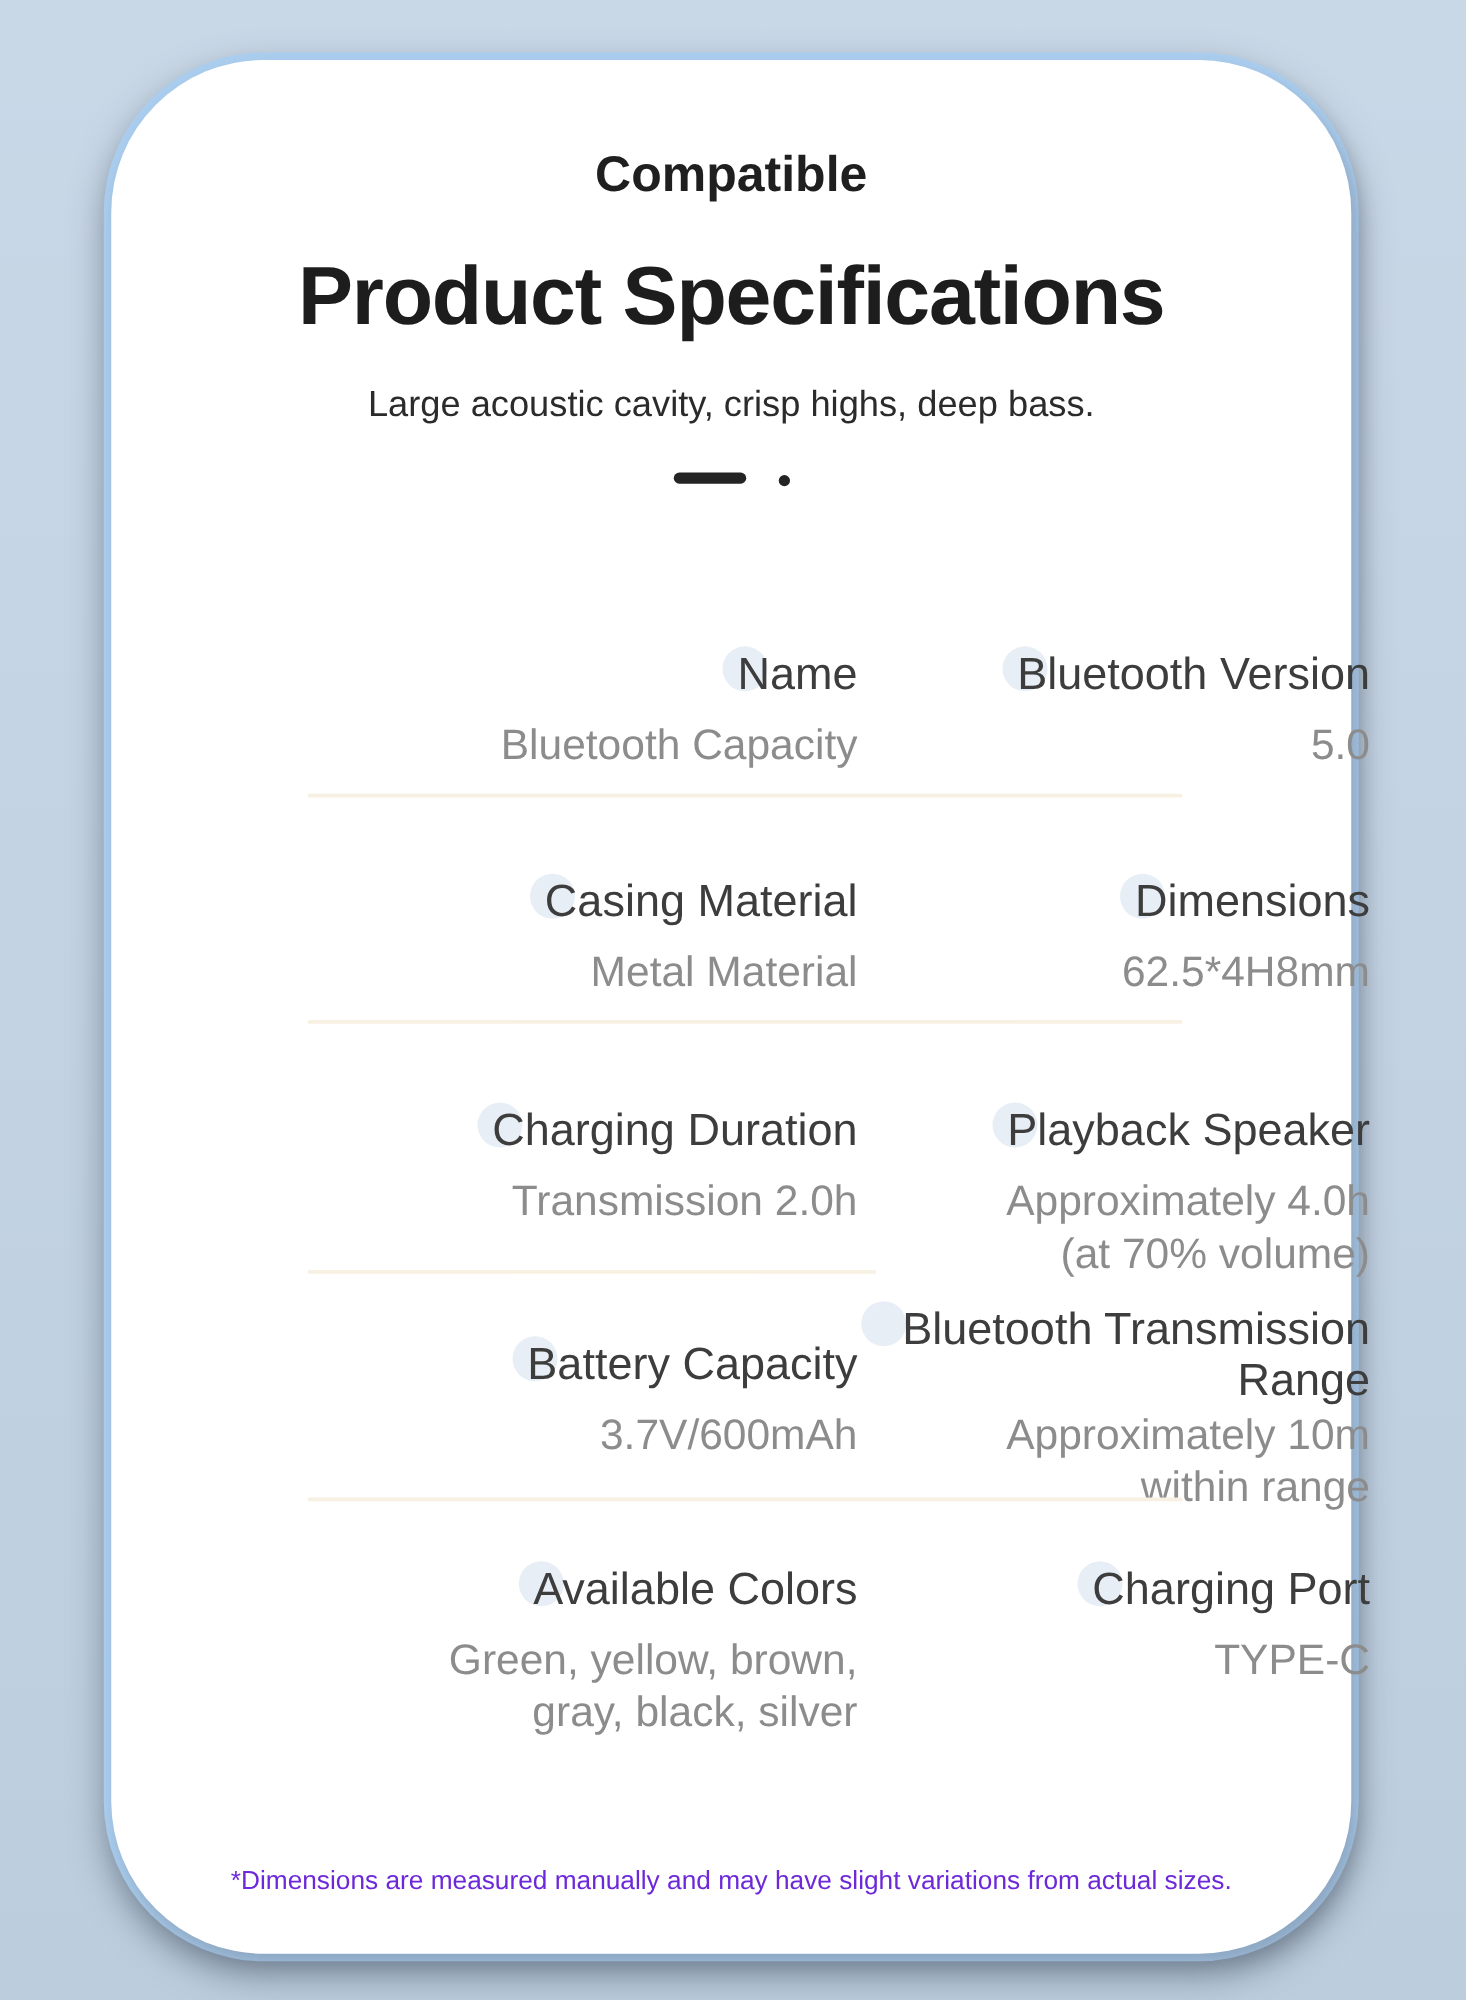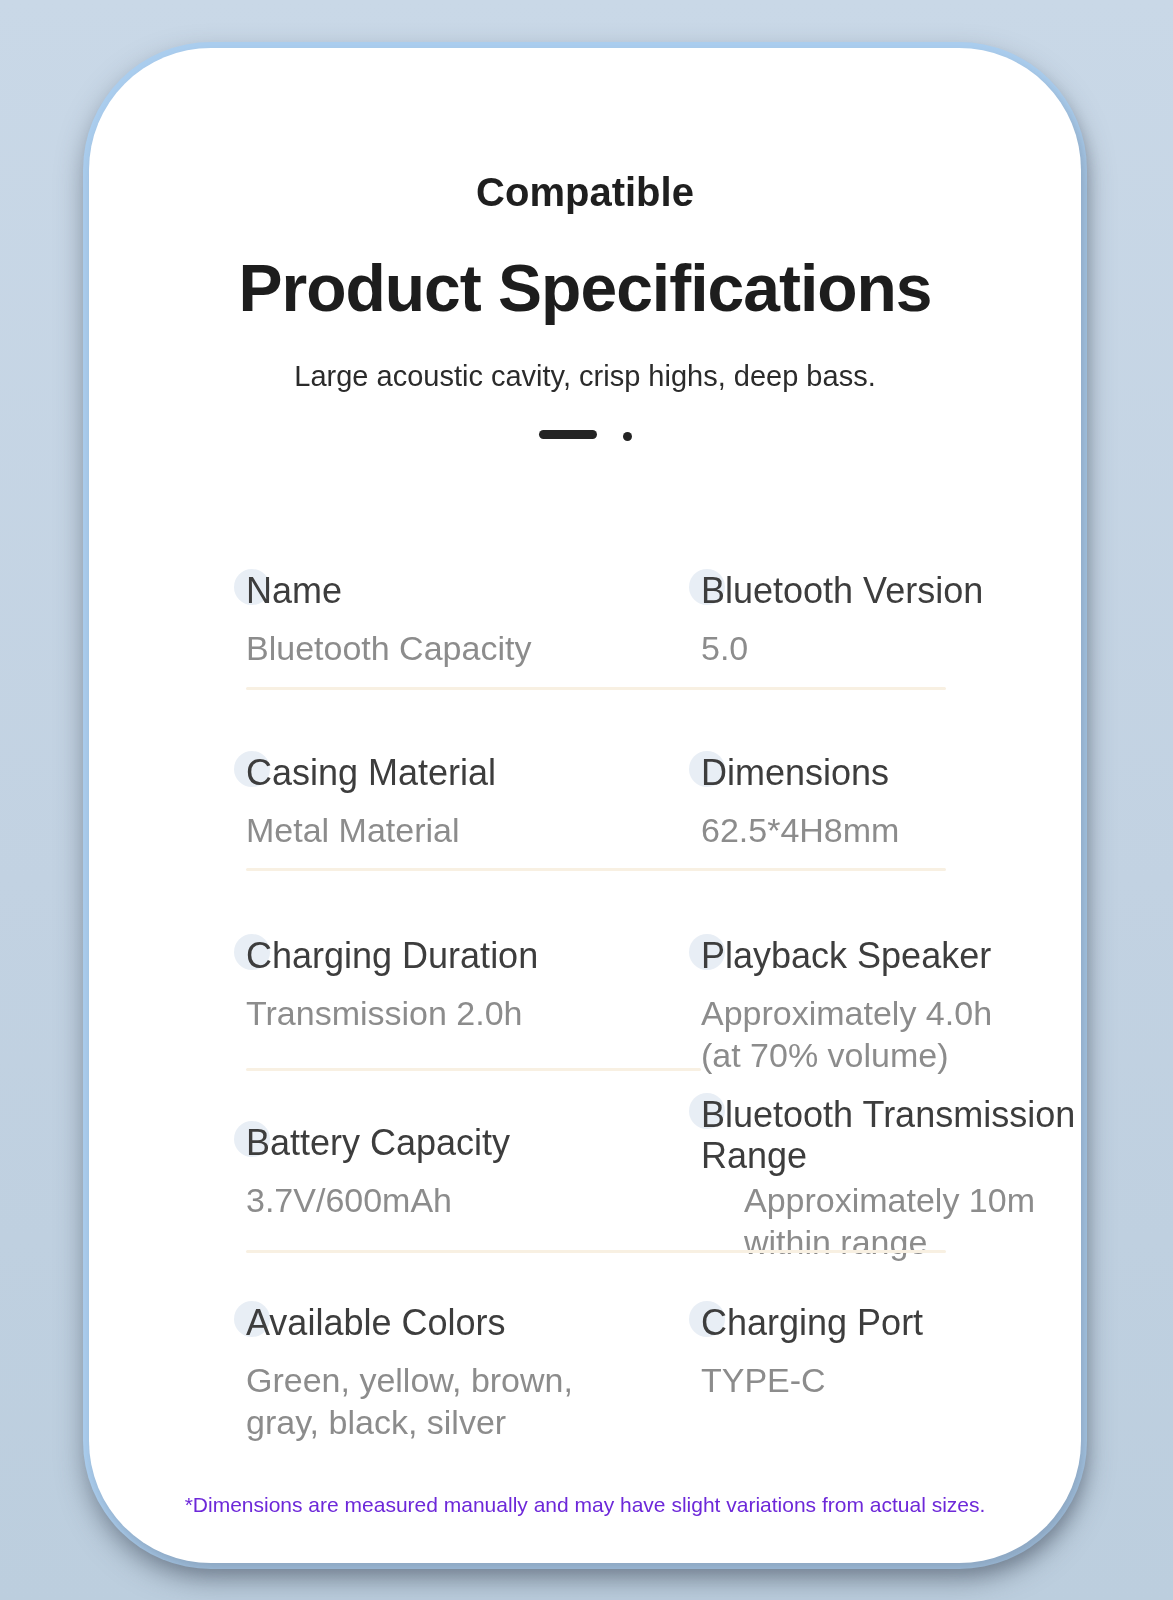--- a/index.html
+++ b/index.html
@@ -10,34 +10,34 @@
     position:relative; overflow:hidden;
   }
   .card-ring {
     position:absolute; left:83px; top:42px; width:1004px; height:1527px;
     background:#abceef; border-radius:128px;
     box-shadow:0 12px 26px rgba(70,82,98,.5);
   }
   .card {
     position:absolute; inset:6px; background:#ffffff; border-radius:122px;
     box-shadow:5px 9px 14px rgba(96,108,124,.4);
-    padding-top:120px; box-sizing:border-box; text-align:center;
+    padding-top:68px; box-sizing:border-box; text-align:center;
   }
   .eyebrow { font-size:40px; font-weight:700; color:#1f1f1f; line-height:1.2; }
   .title   { margin:36px 0 0 0; font-size:66px; font-weight:700; color:#1d1d1d;
              line-height:1.12; letter-spacing:-1px; }
   .subtitle{ margin-top:32px; font-size:29px; color:#2b2b2b; line-height:1.3; }
   .dash-row{ margin-top:34px; height:10px; display:flex; align-items:center;
              justify-content:center; gap:26px; }
   .dash { width:58px; height:9px; border-radius:5px; background:#242424; display:inline-block; }
   .dot  { width:9px; height:9px; border-radius:50%; background:#242424; display:inline-block;
           margin-top:3px; }
 
   .specs { position:relative; margin:78px 0 0 157px; height:935px; text-align:left; }
-  .cell  { position:absolute; width:440px; }
+  .cell  { position:absolute; width:440px;text-align:right; }
   .cell.right { left:455px; width:395px; }
   .label { position:relative; display:inline-block; font-size:36px; color:#3d3d3d;
            line-height:1.14; z-index:1; }
   .label::before {
     content:""; position:absolute; width:36px; height:36px; border-radius:50%;
     background:#e8eef5; left:-12px; top:-1px; z-index:-1;
   }
   .value { margin-top:16px; font-size:34px; color:#8c8c8c; line-height:1.26;
            white-space:pre-line; }
   .value.tight { margin-top:3px;margin-left:43px; }

